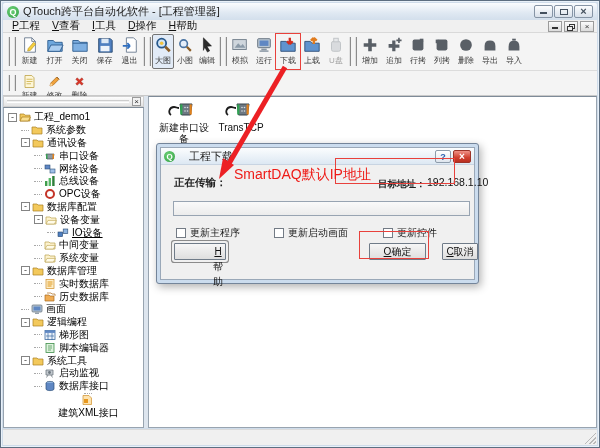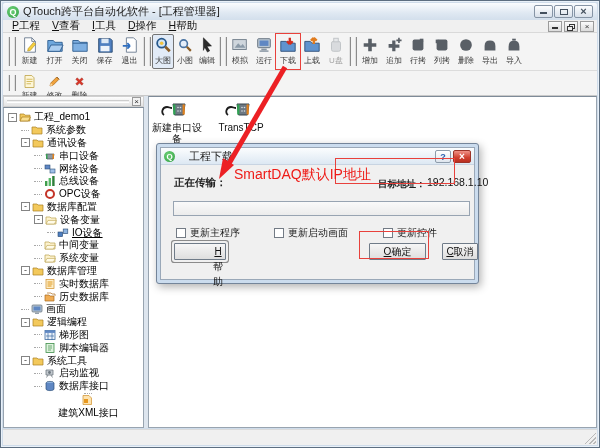--- a/index.html
+++ b/index.html
@@ -601,21 +601,21 @@
                 <path d="M2 1.5h6l2.5 2.5v6.5H2z" fill="#fde3b0" stroke="#cf8f2a" stroke-width=".7"></path>
                 <rect x="3" y="5" width="4" height="4" fill="#e8981e"></rect>
               </svg>
             </span>
             <span class="tlabel">建筑XML接口</span>
           </div>
         </div>
     </div>
     <div class="splitter"></div>
     <div class="mainarea" id="workspace">
-        <div class="shortcut" style="left: 0;">
+        <div class="shortcut" style="left: 7px;">
           <span class="big"><svg viewBox="0 0 32 22">
               <path d="M3 16c-3-2-2-8 3-8 2 0 3 1 5 1" fill="none" stroke="#1c1c1c" stroke-width="1.8"></path>
               <path d="M12 5h12l-1.6 11H13.6z" fill="#6d7883" stroke="#39424b" stroke-width="1"></path>
               <rect x="12.2" y="5.4" width="2.2" height="10.2" fill="#2fa352"></rect>
               <rect x="21.6" y="5.4" width="2.2" height="10.2" fill="#e0821e"></rect>
               <circle cx="17" cy="8.5" r=".8" fill="#d9dee2"></circle>
               <circle cx="19.5" cy="8.5" r=".8" fill="#d9dee2"></circle>
               <circle cx="17" cy="12" r=".8" fill="#d9dee2"></circle>
               <circle cx="19.5" cy="12" r=".8" fill="#d9dee2"></circle>
             </svg></span>

